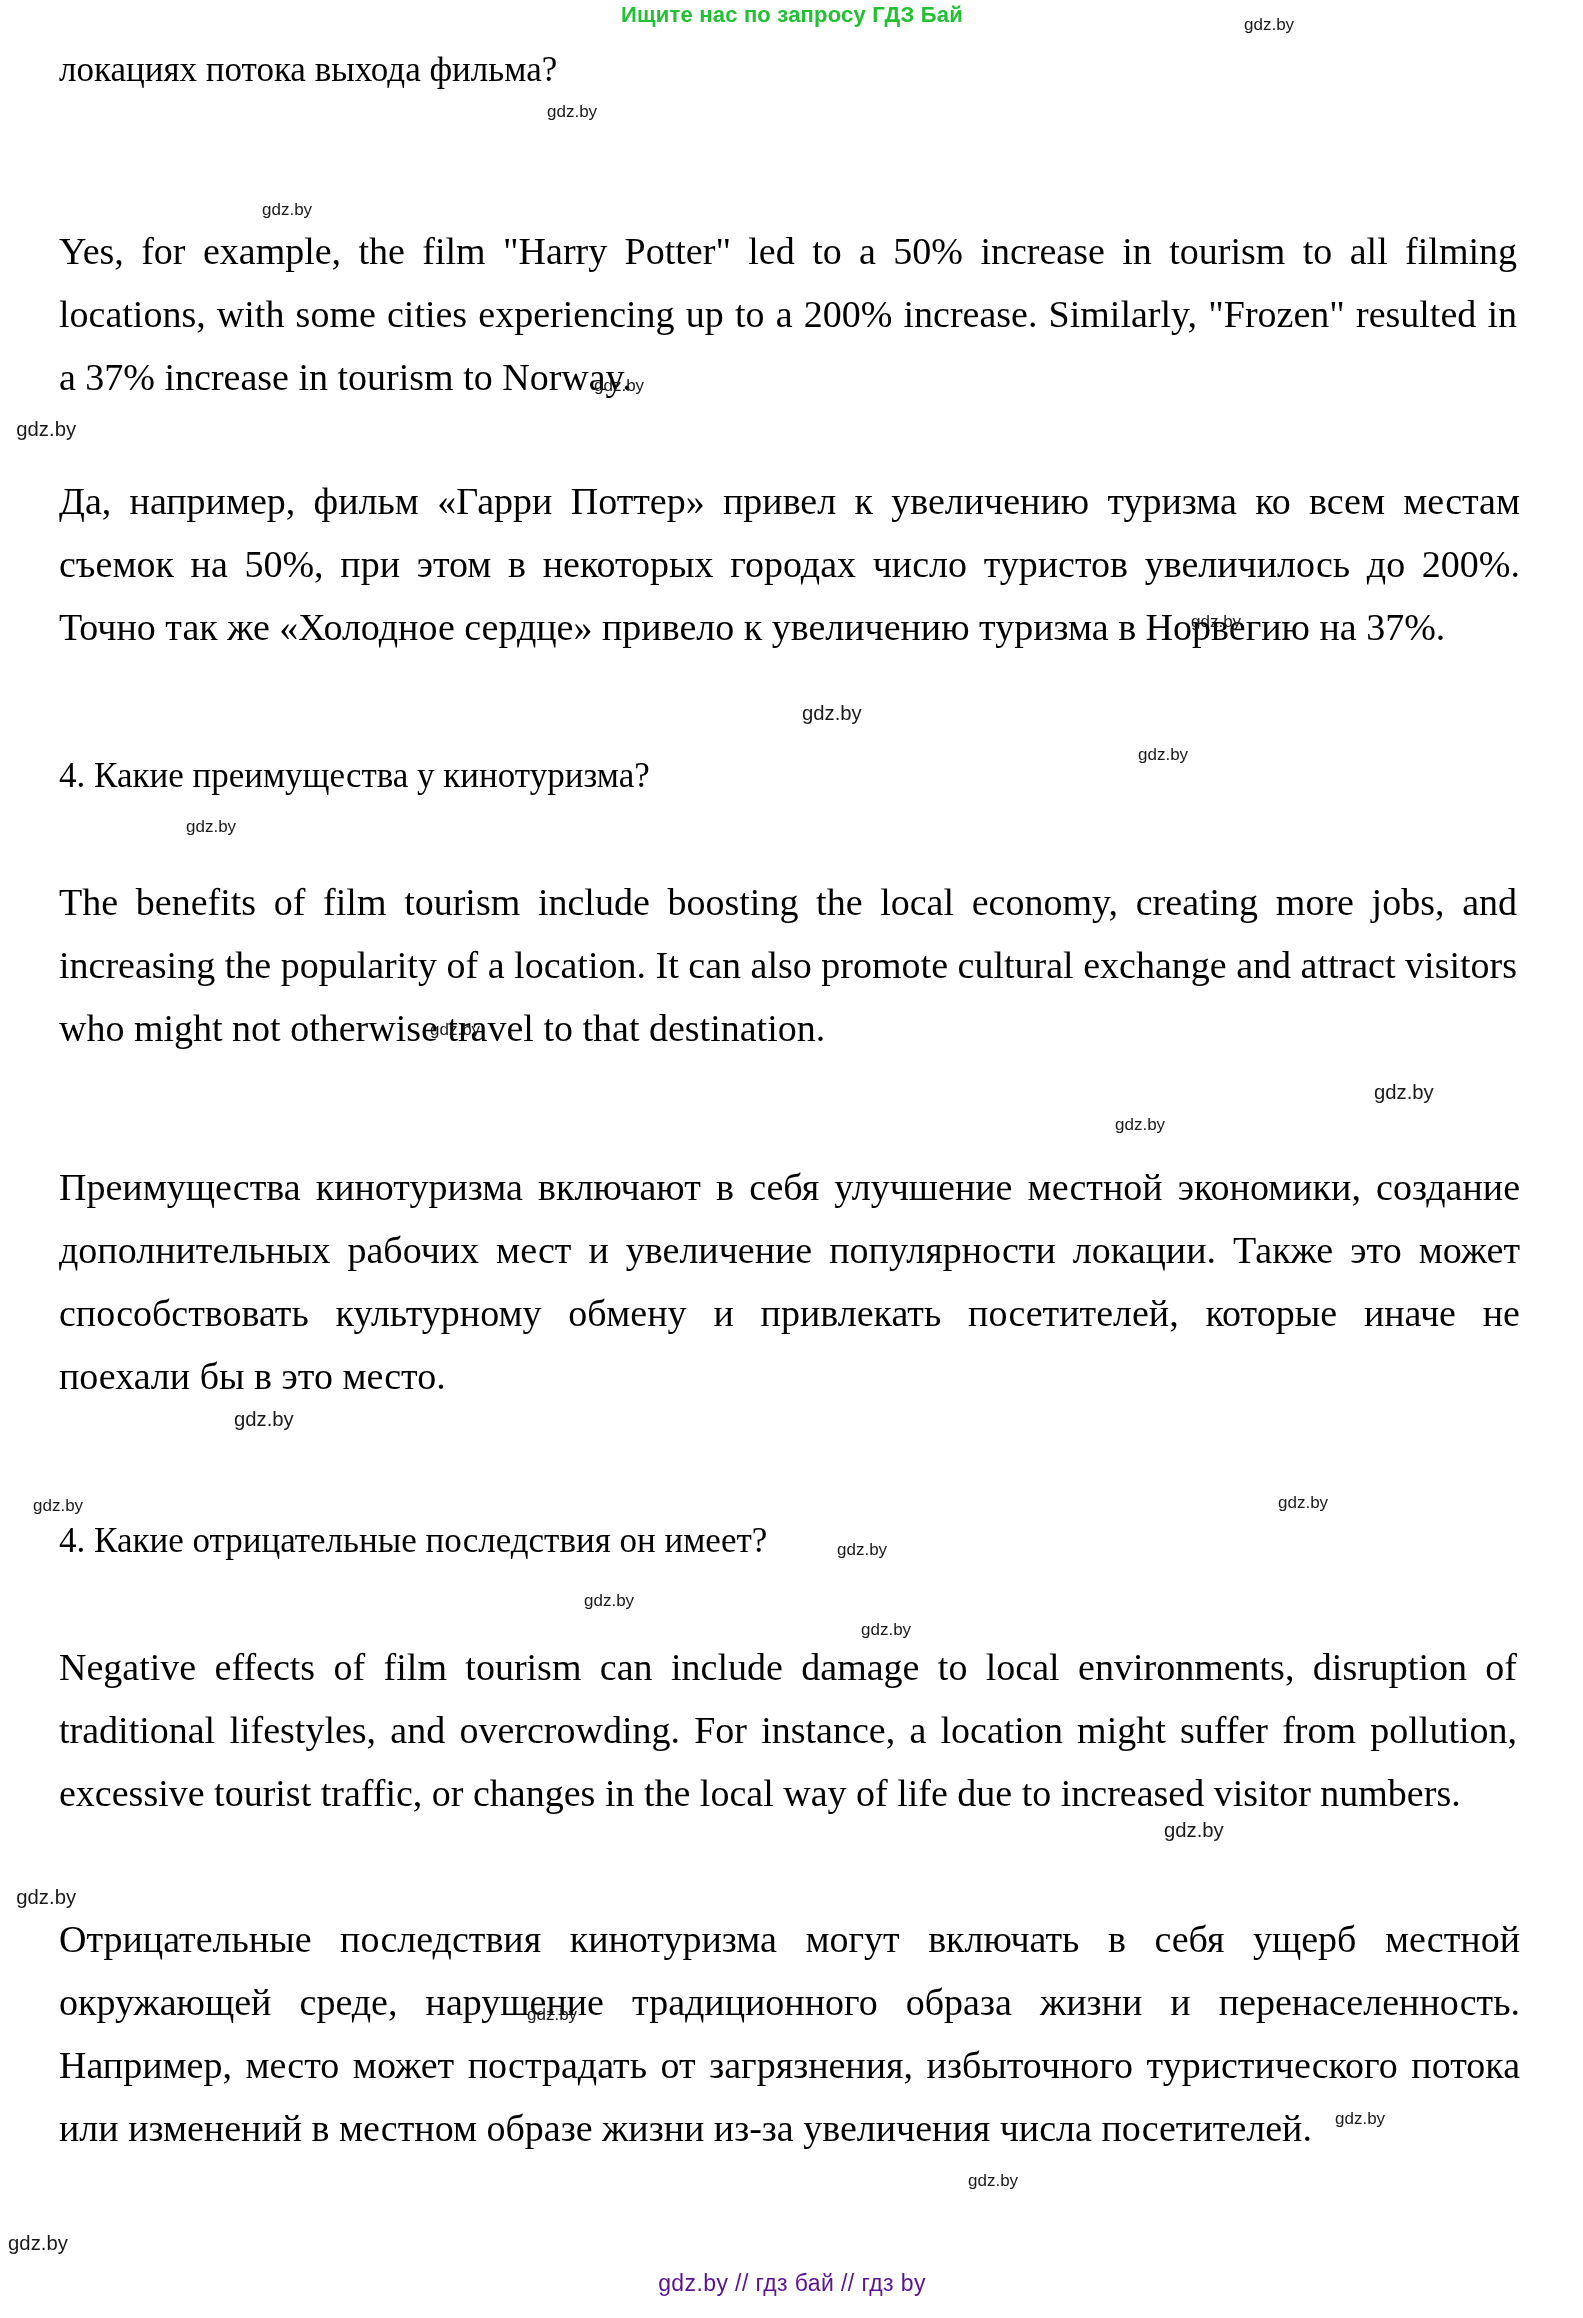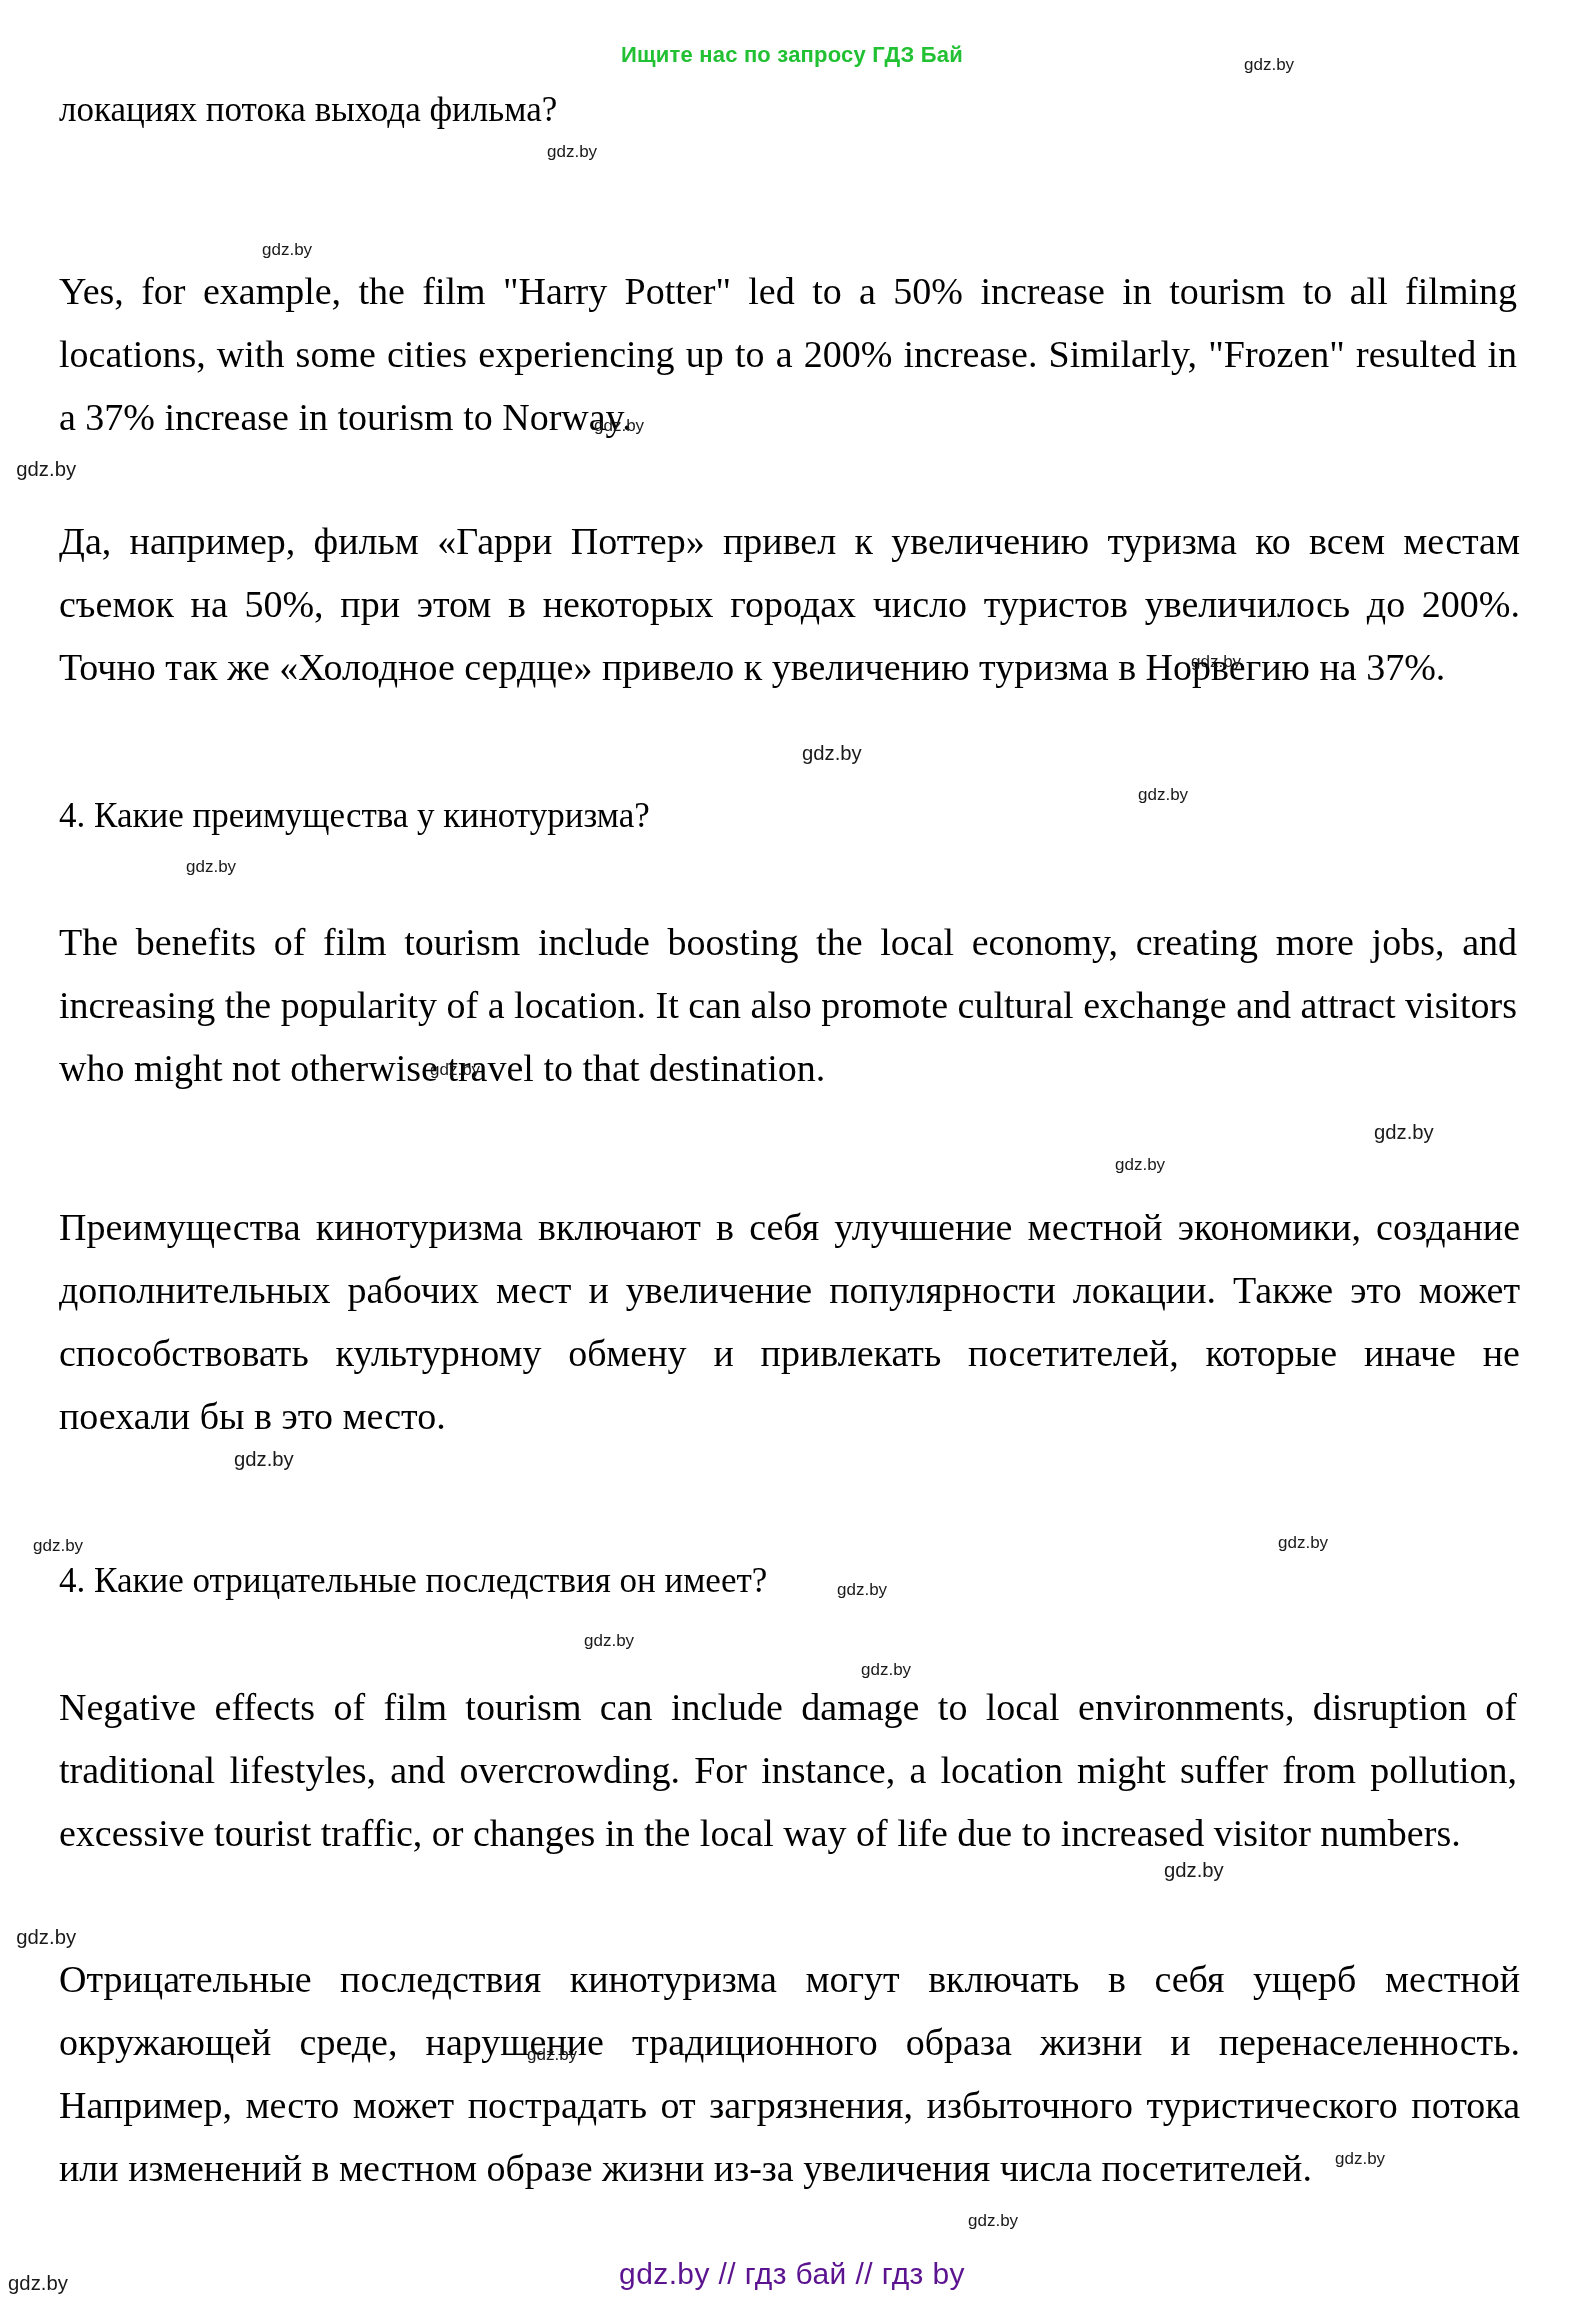--- a/index.html
+++ b/index.html
@@ -14,47 +14,46 @@
     overflow: hidden;
     font-family: "Liberation Serif", "DejaVu Serif", serif;
     color: #000000;
   }
 
   
   #page {
     position: absolute;
     inset: 0;
     background: #ffffff;
-    margin-top: 40px;
   }
 
   
   .promo-header {
     position: absolute;
     top: 1.6px;
     left: 0;
     width: 100%;
     text-align: center;
     font-family: "Liberation Sans", "DejaVu Sans", sans-serif;
     font-size: 22px;
     font-weight: 700;
     color: #22c033;
     letter-spacing: 0.2px;
     white-space: nowrap;
   }
 
   
   .promo-footer {
     position: absolute;
-    bottom: 28px;
+    bottom: 22px;
     left: 0;
     width: 100%;
     text-align: center;
     font-family: "Liberation Sans", "DejaVu Sans", sans-serif;
-    font-size: 30px;
+    font-size: 23px;
     font-weight: 400;
     color: #5b1390;
     white-space: nowrap;
     letter-spacing: 0.4px;
   }
 
   
   #content {
     position: absolute;
     top: 0;

